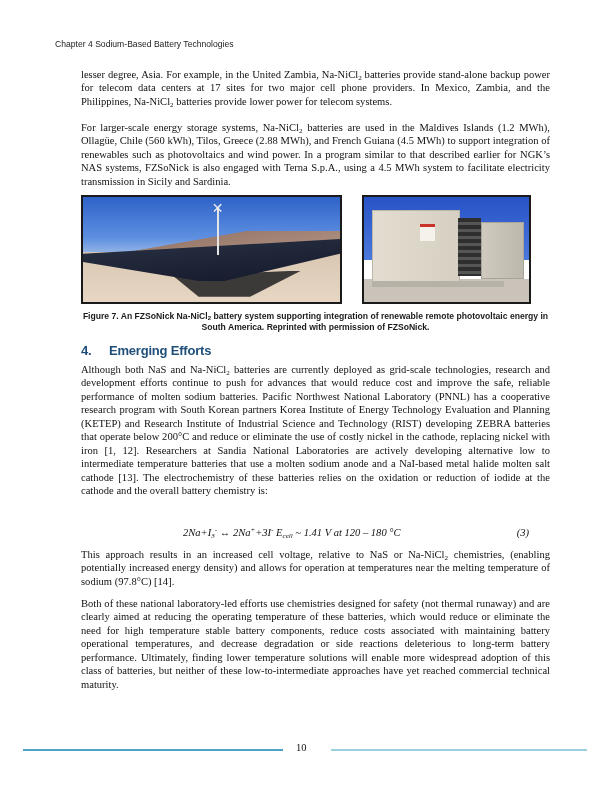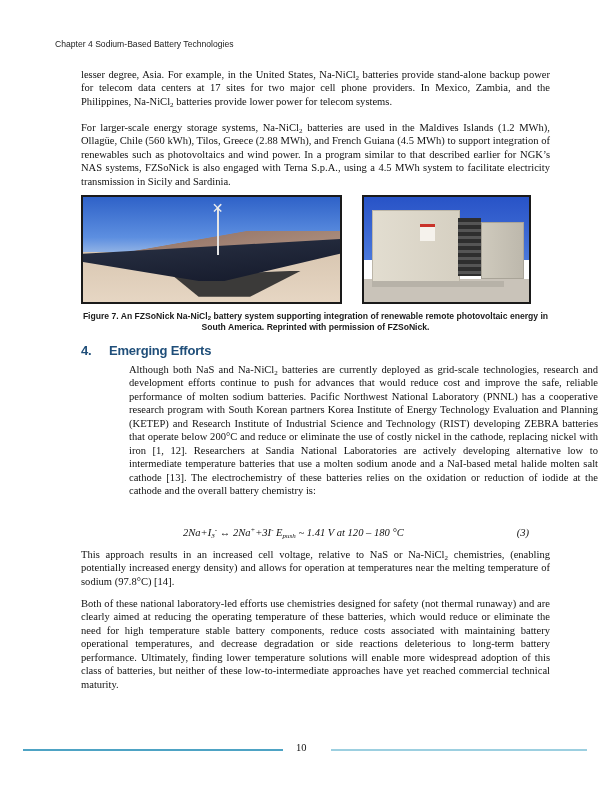--- a/index.html
+++ b/index.html
@@ -10,21 +10,21 @@
     font-family: "Liberation Sans", sans-serif; font-size: 8.6px; color: #222;
   }
   .body-text {
     position: absolute; left: 73px; width: 469px;
     font-family: "Liberation Serif", serif; font-size: 10.55px; line-height: 13.45px;
     color: #111; text-align: justify; margin: 0;
   }
   .body-text sub { font-size: 7px; vertical-align: -1.5px; line-height: 0; }
   .p1 { top: 68px; }
   .p2 { top: 121px; }
-  .p3 { top: 363px; margin-left: 48px; }
+  .p3 { top: 363px; }
   .p4 { top: 548px; }
   .p5 { top: 597px; }
 
   .figure { position: absolute; top: 195px; }
   .fig-left { left: 73px; width: 261px; height: 109px; }
   .fig-right { left: 354px; width: 169px; height: 109px; }
   .photo { width: 100%; height: 100%; border: 2px solid #1a1a1a; box-sizing: border-box; overflow: hidden; position: relative; }
 
   
   .solar-sky { position: absolute; left: 0; top: 0; width: 100%; height: 55%; background: linear-gradient(#2f62c8, #5d8fe0 70%, #9ab9e6); }
@@ -76,21 +76,21 @@
     font-family: "Liberation Serif", serif; font-size: 10.5px; color: #111;
   }
 </style>
 </head>
 <body>
 
 <div class="page">
 
   <div class="running-head">Chapter 4 Sodium-Based Battery Technologies</div>
 
-  <p class="body-text p1"><span>lesser degree, Asia. For example, in the United States, Na-NiCl</span><sub>2</sub><span> batteries provide stand-alone backup power for telecom data centers at 17 sites for two major cell phone providers. In Mexico, Zambia, and the Philippines, Na-NiCl</span><sub>2</sub><span> batteries provide lower power for telecom systems.</span></p>
+  <p class="body-text p1"><span>lesser degree, Asia. For example, in the United Zambia, Na-NiCl</span><sub>2</sub><span> batteries provide stand-alone backup power for telecom data centers at 17 sites for two major cell phone providers. In Mexico, Zambia, and the Philippines, Na-NiCl</span><sub>2</sub><span> batteries provide lower power for telecom systems.</span></p>
 
   <p class="body-text p2"><span>For larger-scale energy storage systems, Na-NiCl</span><sub>2</sub><span> batteries are used in the Maldives Islands (1.2 MWh), Ollagüe, Chile (560 kWh), Tilos, Greece (2.88 MWh), and French Guiana (4.5 MWh) to support integration of renewables such as photovoltaics and wind power. In a program similar to that described earlier for NGK’s NAS systems, FZSoNick is also engaged with Terna S.p.A., using a 4.5 MWh system to facilitate electricity transmission in Sicily and Sardinia.</span></p>
 
   <div class="figure fig-left">
     <div class="photo" title="Solar photovoltaic array with wind turbine in desert">
       <div class="solar-sky"></div>
       <div class="solar-mtn"></div>
       <div class="solar-ground"></div>
       <div class="solar-shadow"></div>
       <div class="solar-panel"></div>
@@ -111,21 +111,21 @@
     </div>
   </div>
 
   <div class="caption"><span>Figure 7. An FZSoNick Na-NiCl</span><sub>2</sub><span> battery system supporting integration of renewable remote photovoltaic energy in South America. Reprinted with permission of FZSoNick.</span></div>
 
   <div class="section-heading"><span class="num">4.</span><span>Emerging Efforts</span></div>
 
   <p class="body-text p3"><span>Although both NaS and Na-NiCl</span><sub>2</sub><span> batteries are currently deployed as grid-scale technologies, research and development efforts continue to push for advances that would reduce cost and improve the safe, reliable performance of molten sodium batteries. Pacific Northwest National Laboratory (PNNL) has a cooperative research program with South Korean partners Korea Institute of Energy Technology Evaluation and Planning (KETEP) and Research Institute of Industrial Science and Technology (RIST) developing ZEBRA batteries that operate below 200°C and reduce or eliminate the use of costly nickel in the cathode, replacing nickel with iron [1, 12]. Researchers at Sandia National Laboratories are actively developing alternative low to intermediate temperature batteries that use a molten sodium anode and a NaI-based metal halide molten salt cathode [13]. The electrochemistry of these batteries relies on the oxidation or reduction of iodide at the cathode and the overall battery chemistry is:</span></p>
 
   <div class="equation">
-    <span>2Na+I</span><sub>3</sub><sup>-</sup><span> ↔ </span><span>2Na</span><sup>+</sup><span>+3I</span><sup>-</sup><span> E</span><sub>push</sub><span> ~ 1.41 V at 120 – 180 °C</span>
+    <span>2Na+I</span><sub>3</sub><sup>-</sup><span> ↔ </span><span>2Na</span><sup>+</sup><span>+3I</span><sup>-</sup><span> E</span><sub>cell</sub><span> ~ 1.41 V at 120 – 180 °C</span>
     <span class="eq-num">(3)</span>
   </div>
 
   <p class="body-text p4"><span>This approach results in an increased cell voltage, relative to NaS or Na-NiCl</span><sub>2</sub><span> chemistries, (enabling potentially increased energy density) and allows for operation at temperatures near the melting temperature of sodium (97.8°C) [14].</span></p>
 
   <p class="body-text p5">Both of these national laboratory-led efforts use chemistries designed for safety (not thermal runaway) and are clearly aimed at reducing the operating temperature of these batteries, which would reduce or eliminate the need for high temperature stable battery components, reduce costs associated with maintaining battery operational temperatures, and decrease degradation or side reactions deleterious to long-term battery performance. Ultimately, finding lower temperature solutions will enable more widespread adoption of this class of batteries, but neither of these low-to-intermediate approaches have yet reached commercial technical maturity.</p>
 
   <div class="footer-rule rule-left"></div>
   <div class="page-number">10</div>
   <div class="footer-rule rule-right"></div>

